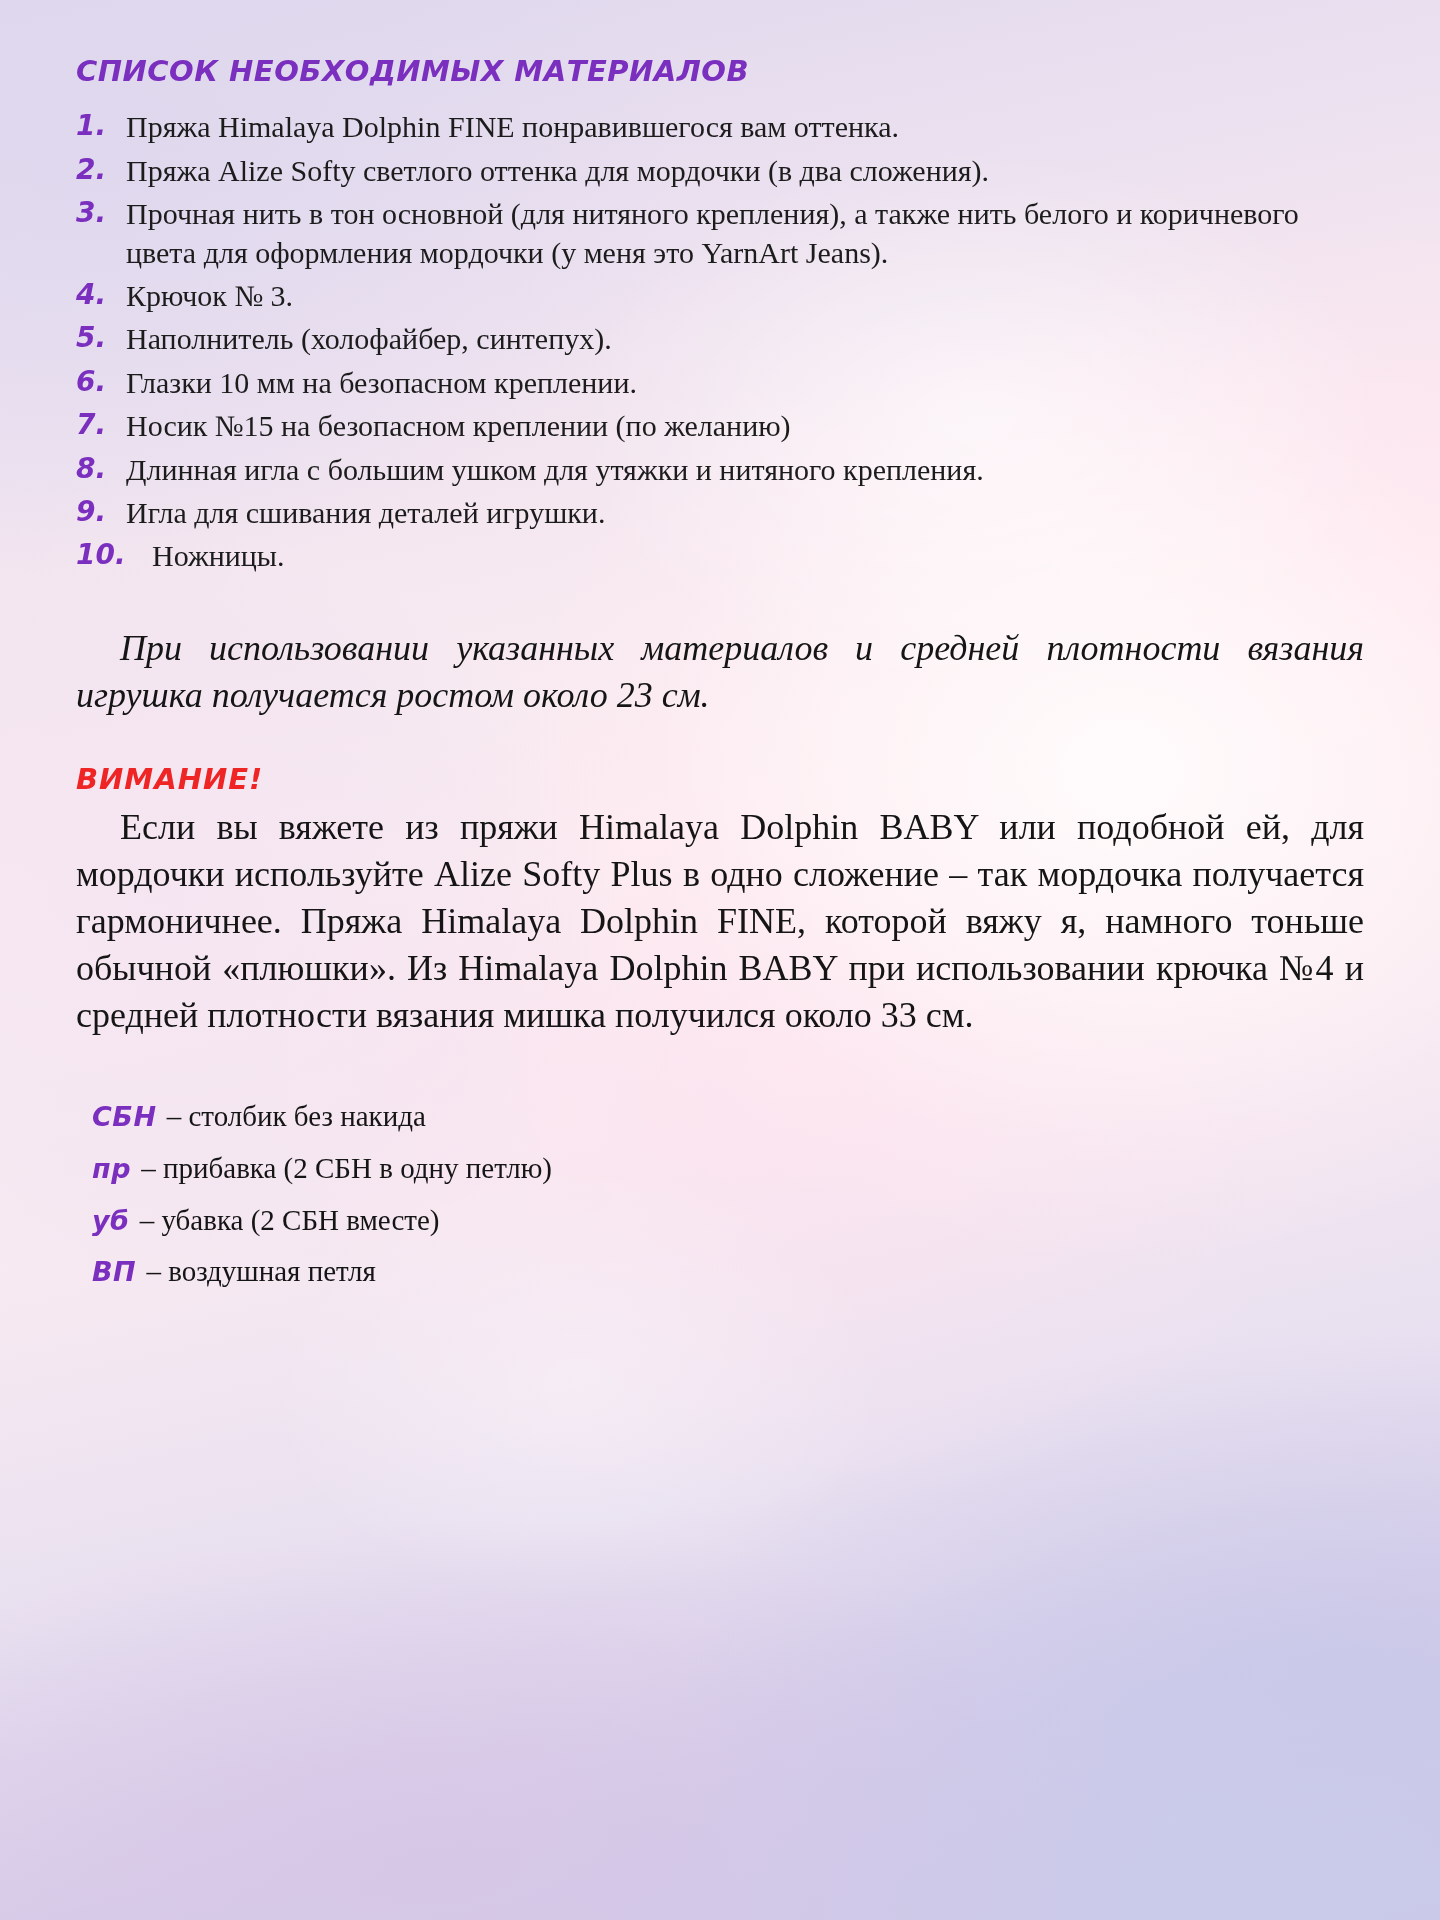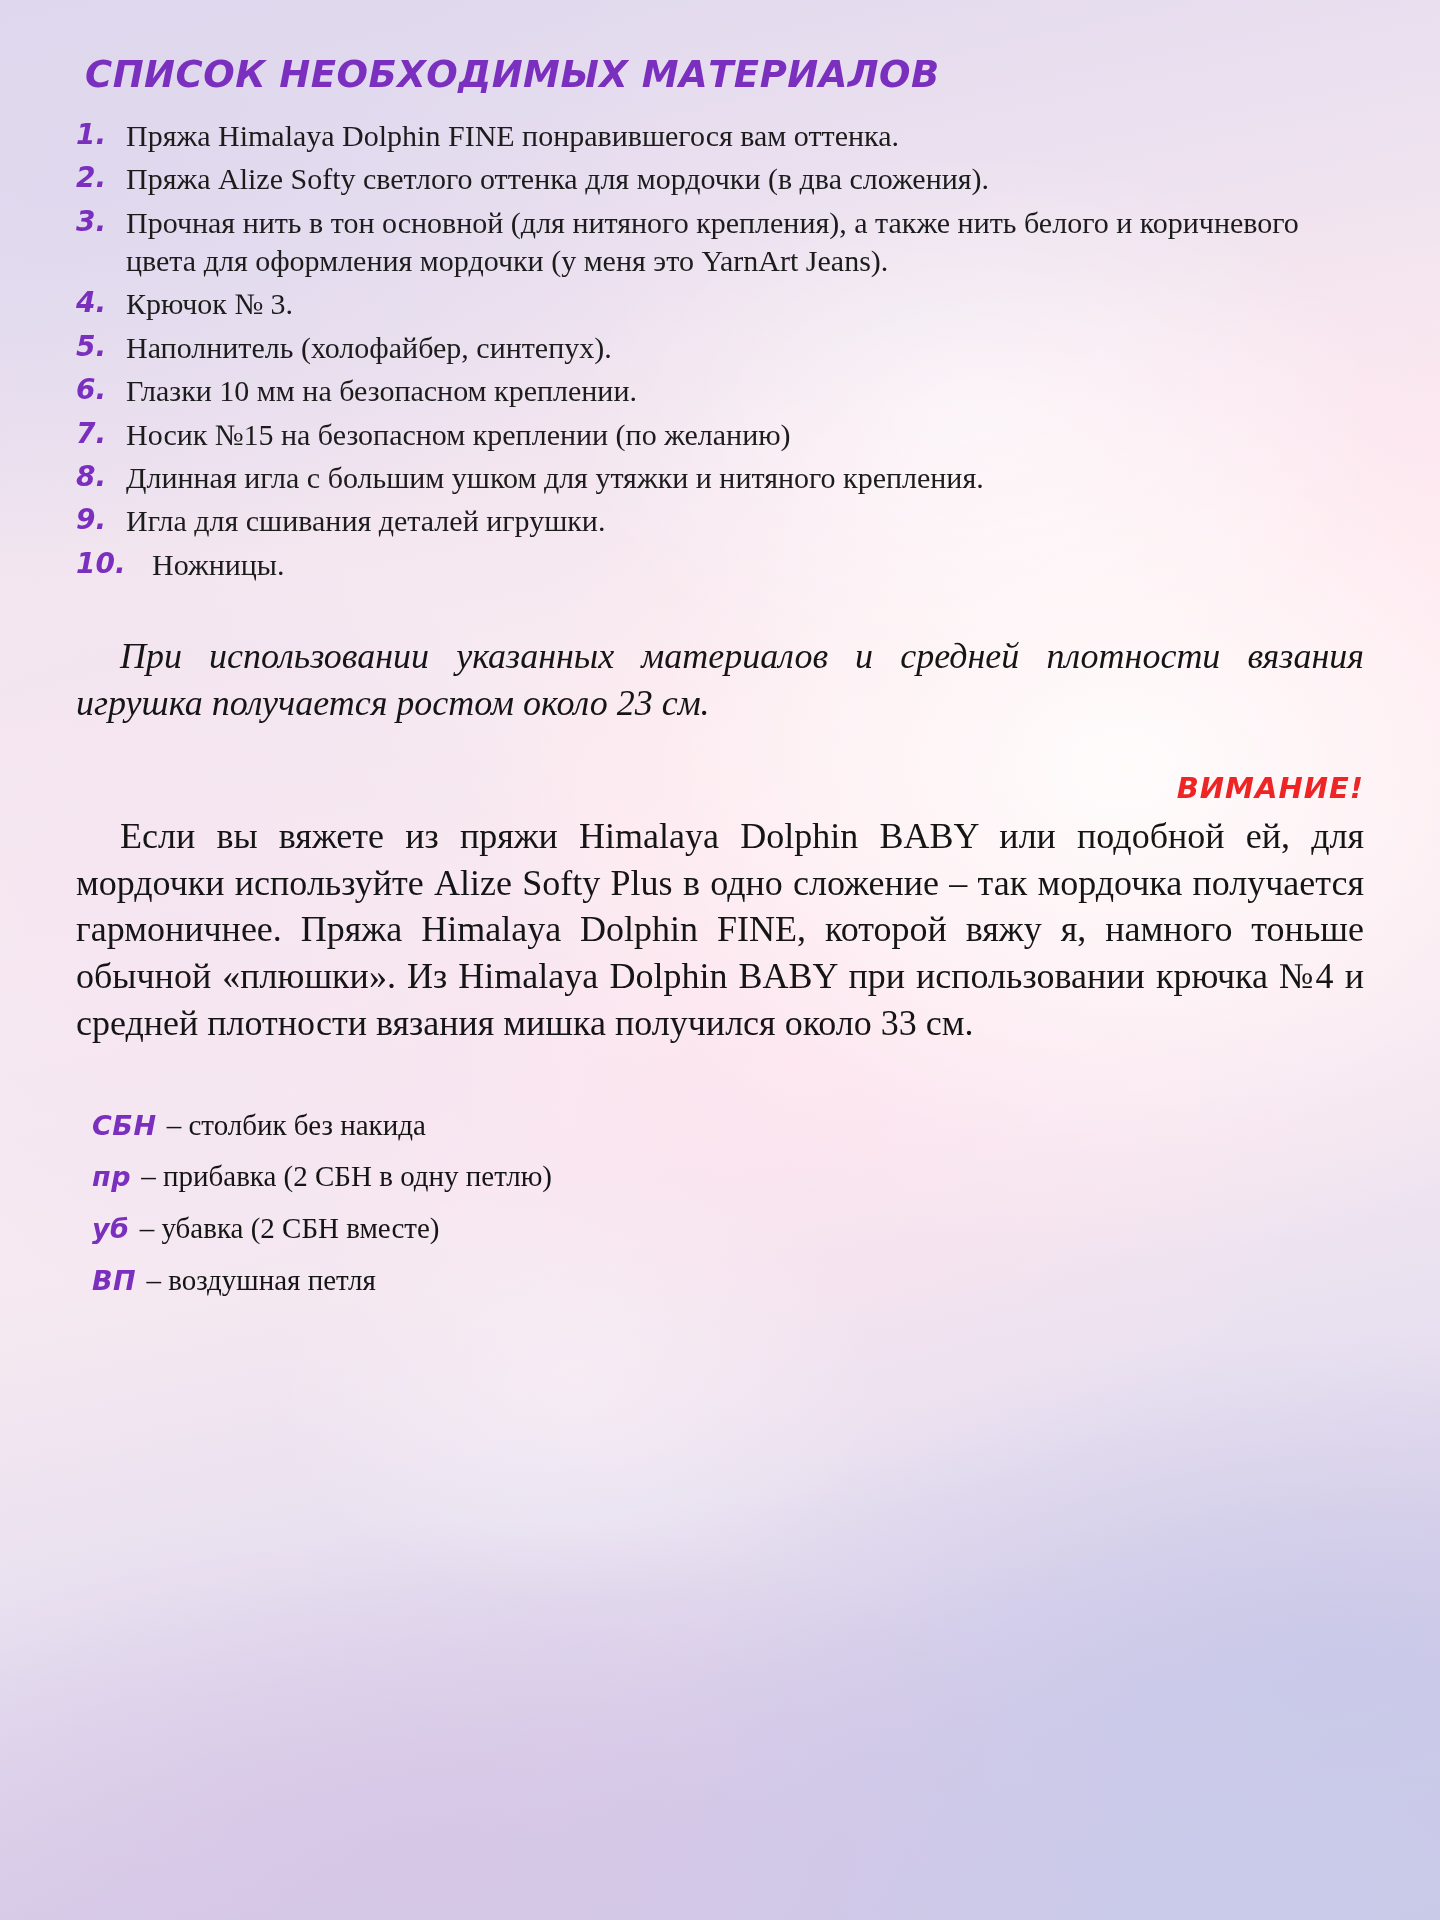--- a/index.html
+++ b/index.html
@@ -52,32 +52,32 @@
 
   
   .display {
     font-family: "DejaVu Sans", "Liberation Sans", sans-serif;
     font-weight: 700;
     font-style: italic;
     letter-spacing: 0.5px;
   }
 
   h1.section-title {
-    margin: 0 0 22px 9px;
-    font-size: 37px;
+    margin: 0 0 22px 0;
+    font-size: 29px;
     line-height: 1.05;
     color: #7b2fbe;
   }
   h1.section-title.second {
     margin-top: 0;
     margin-bottom: 12px;
   }
 
   .attention {
-    text-align: right;
+    text-align: left;
     font-size: 29px;
     color: #ef2424;
     margin: 0 0 8px 0;
     letter-spacing: 1px;
   }
 
   
   ol.materials {
     list-style: none;
     margin: 0;

